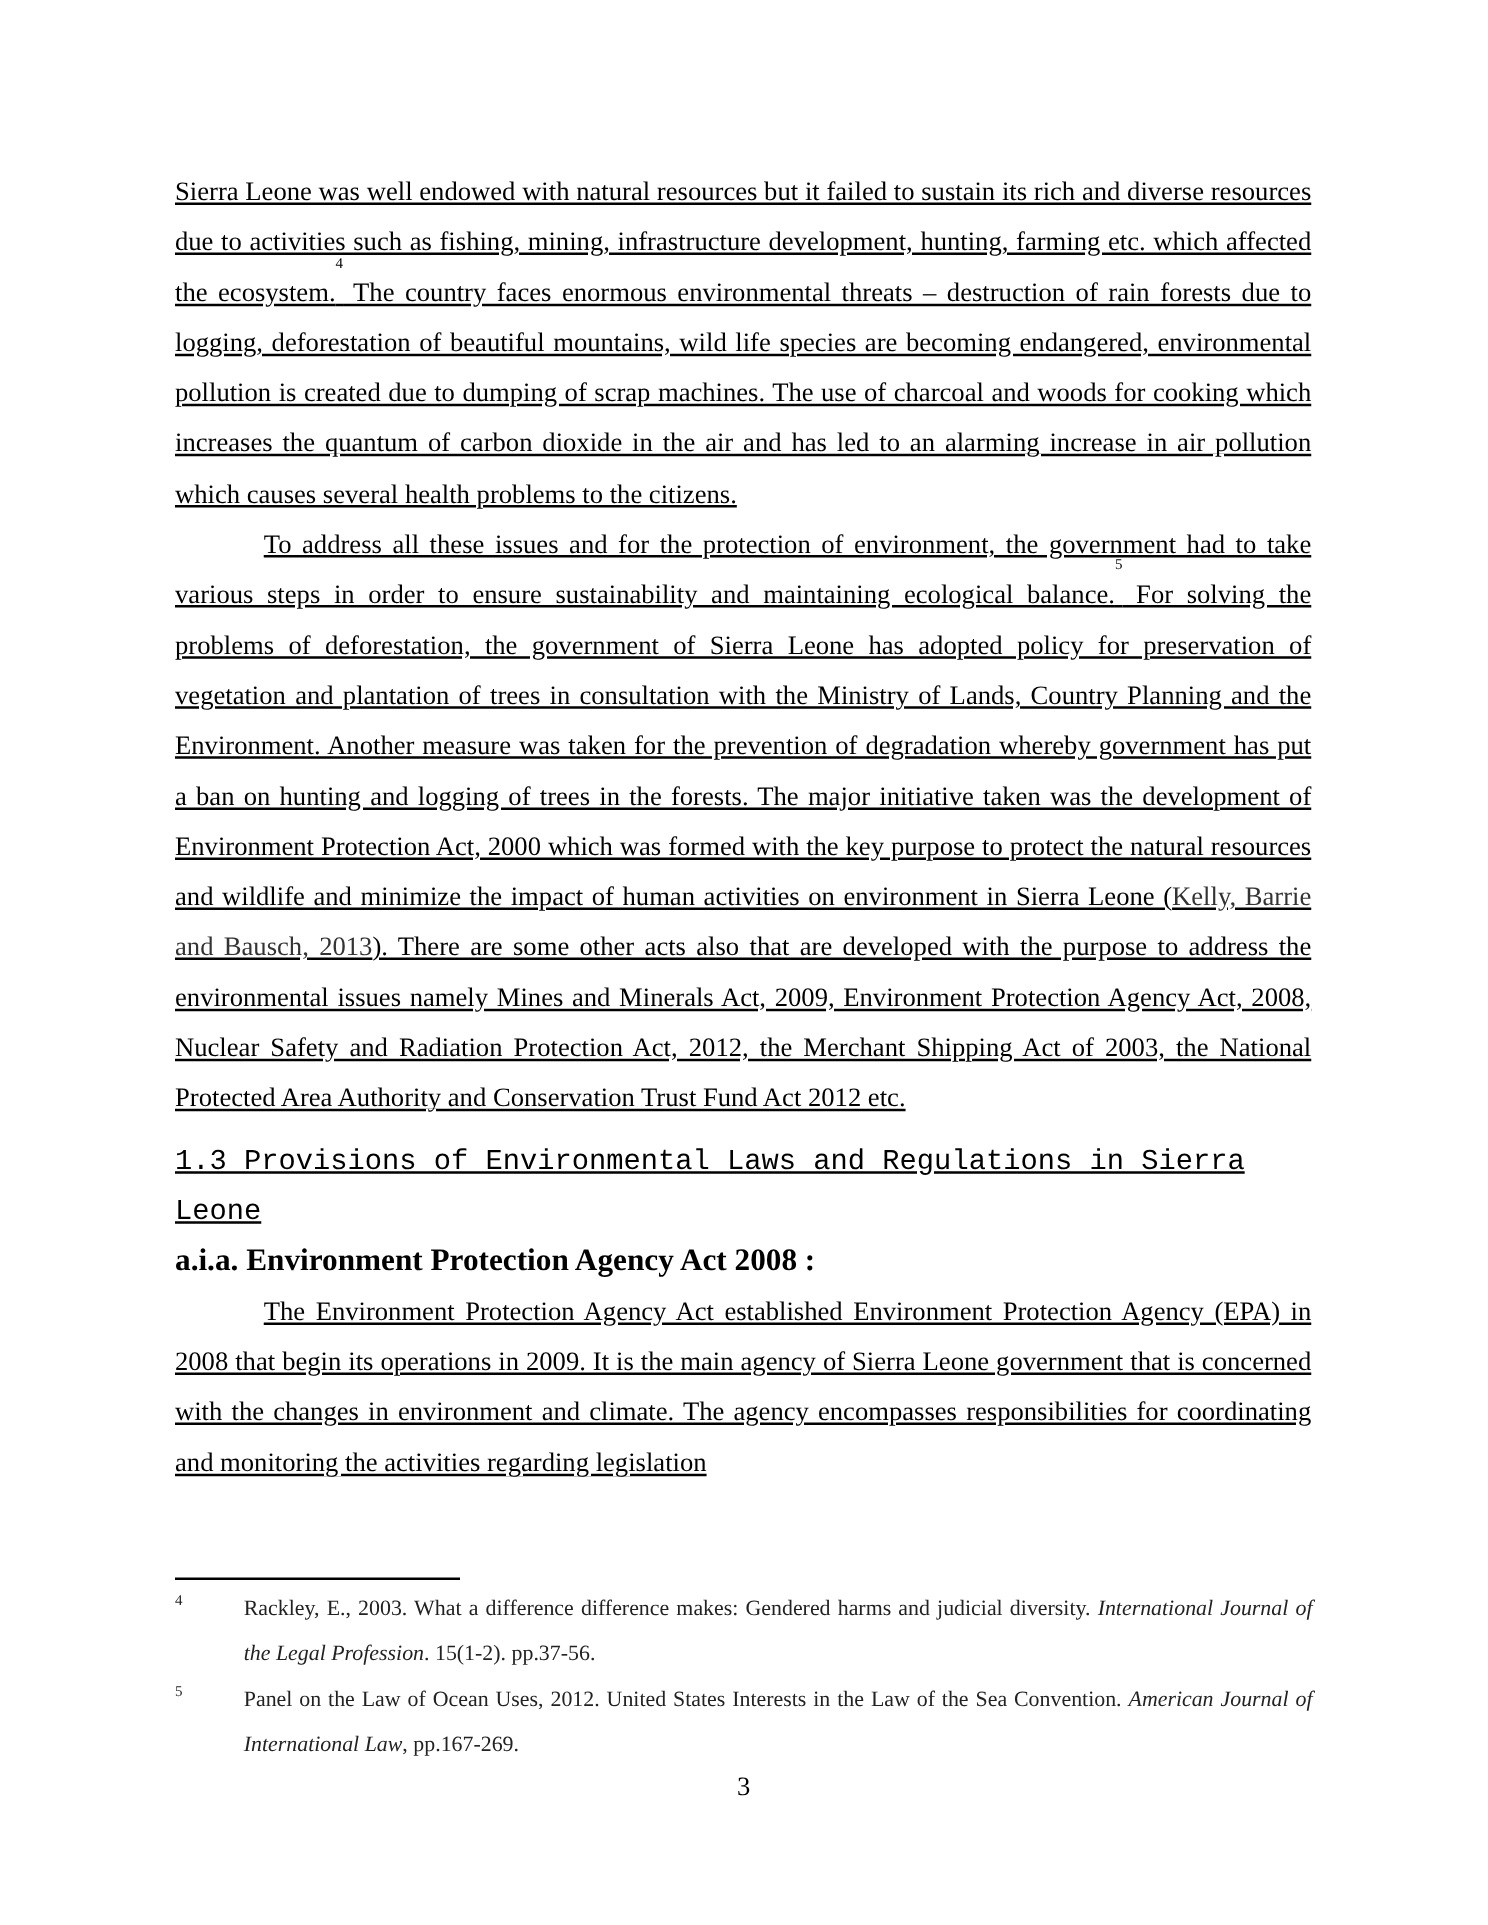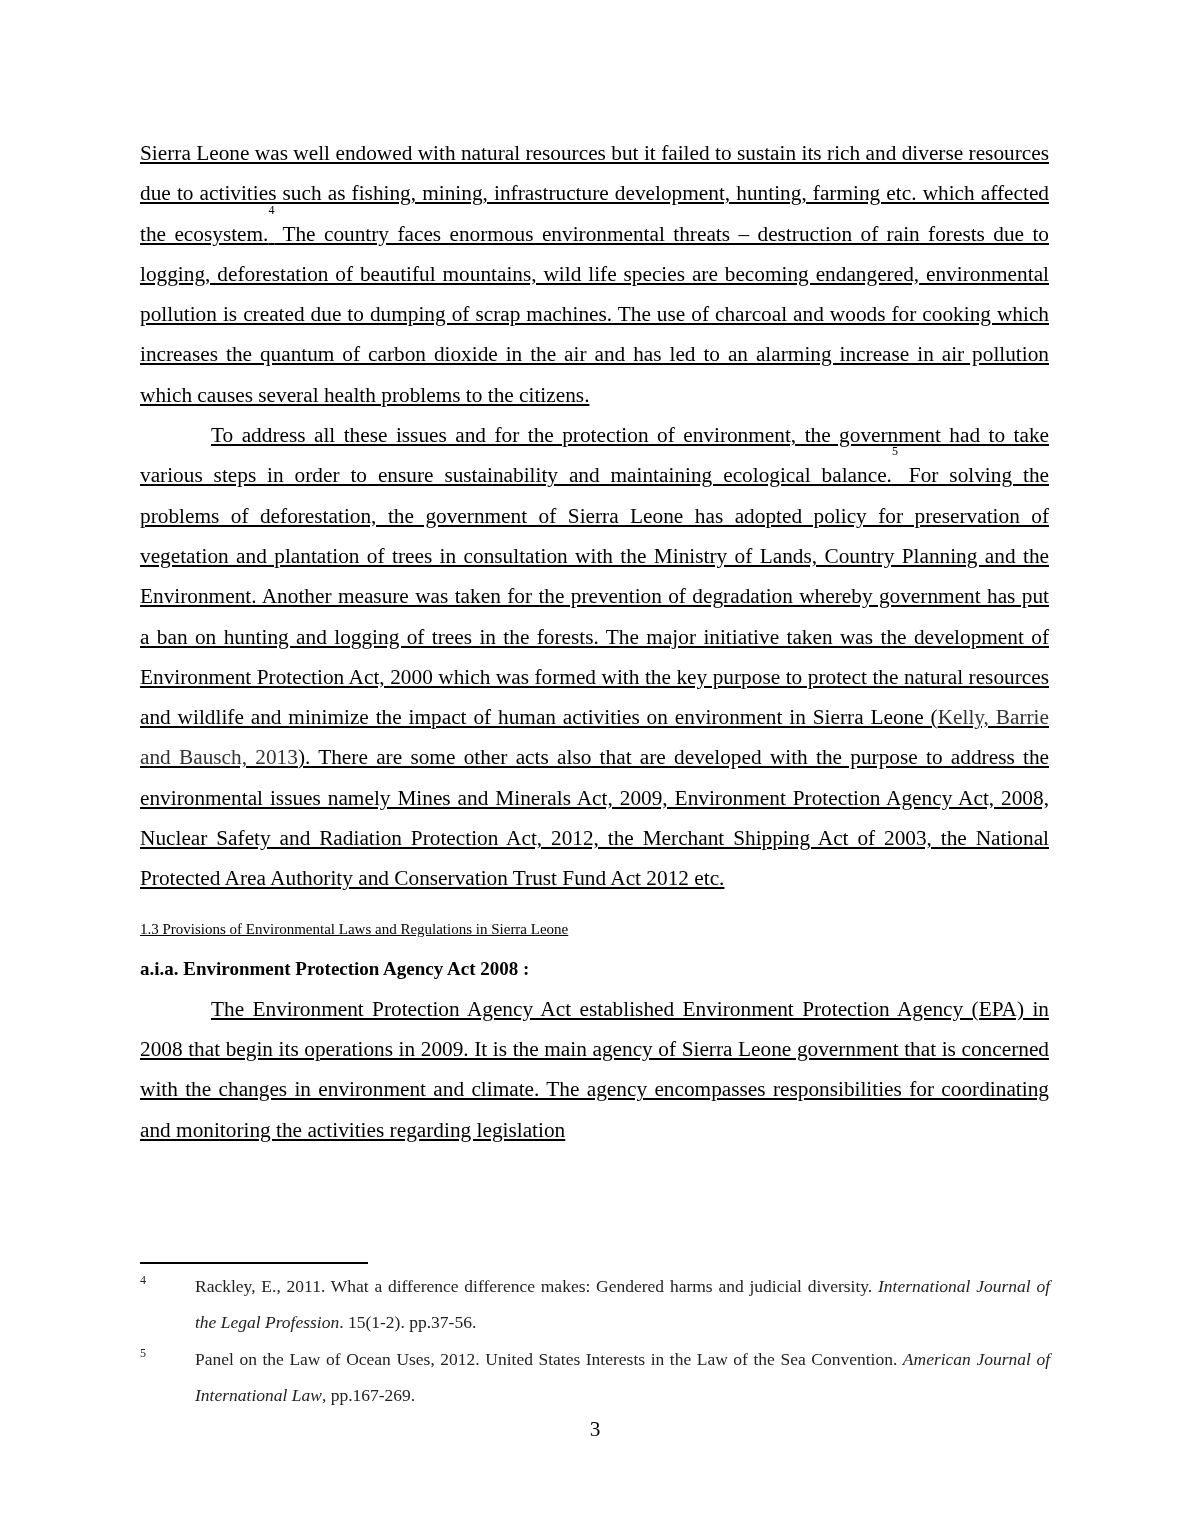--- a/index.html
+++ b/index.html
@@ -3,22 +3,22 @@
 <meta charset="utf-8">
 <style>
   html, body { margin: 0; padding: 0; background: #ffffff; }
   body { width: 1190px; height: 1540px; position: relative; overflow: hidden;
          font-family: "Liberation Serif", serif; color: #000; }
   .page { position: absolute; left: 140px; top: 133px; width: 909px; }
   .para { font-size: 21.3px; line-height: 40.3px; text-align: justify; margin: 0; text-decoration: underline; }
   .indent { text-indent: 71px; }
   sup { font-size: 12px; vertical-align: top; position: relative; top: -4px; line-height: 0; }
   .cite { color: #333; }
-  .heading { font-size: 15px; text-decoration: underline; margin: 10px 0 0 0; line-height: 40px; }
-  .subheading { font-size: 19px; font-weight: bold; margin: 0; line-height: 40px; }
+  .heading { font-size: 23px; text-decoration: underline; margin: 10px 0 0 0; line-height: 40px; font-family: Liberation Mono, monospace; }
+  .subheading { font-size: 25px; font-weight: bold; margin: 0; line-height: 40px; }
   .footnote-rule { position: absolute; left: 140px; top: 1262px; width: 228px; height: 2px; background: #000; }
   .footnotes { position: absolute; left: 140px; top: 1268px; width: 910px; font-size: 17.5px; color: #222; }
   .fn { position: relative; padding-left: 55px; line-height: 36px; text-align: justify; margin-bottom: 1px; }
   .fn-num { position: absolute; left: 0; top: -6px; font-size: 12px; }
   .fn i { font-style: italic; }
   .page-number { position: absolute; left: 0; width: 1190px; top: 1417px; text-align: center; font-size: 21.3px; }
 </style>
 </head>
 <body>
 
@@ -31,21 +31,21 @@
   <p class="subheading">a.i.a. Environment Protection Agency Act 2008 :</p>
 
   <p class="para indent">The Environment Protection Agency Act established Environment Protection Agency (EPA) in 2008 that begin its operations in 2009. It is the main agency of Sierra Leone government that is concerned with the changes in environment and climate. The agency encompasses responsibilities for coordinating and monitoring the activities regarding legislation</p>
 </div>
 
 <div class="footnote-rule"></div>
 
 <div class="footnotes">
   <div class="fn">
     <span class="fn-num">4</span>
-    <span>Rackley, E., 2011. What a difference difference makes: Gendered harms and judicial diversity. </span><i>International Journal of the Legal Profession</i><span>. 15(1-2). pp.37-56.</span>
+    <span>Rackley, E., 2003. What a difference difference makes: Gendered harms and judicial diversity. </span><i>International Journal of the Legal Profession</i><span>. 15(1-2). pp.37-56.</span>
   </div>
   <div class="fn">
     <span class="fn-num">5</span>
     <span>Panel on the Law of Ocean Uses, 2012. United States Interests in the Law of the Sea Convention. </span><i>American Journal of International Law</i><span>, pp.167-269.</span>
   </div>
 </div>
 
 <div class="page-number">3</div>
 
 </body></html>

